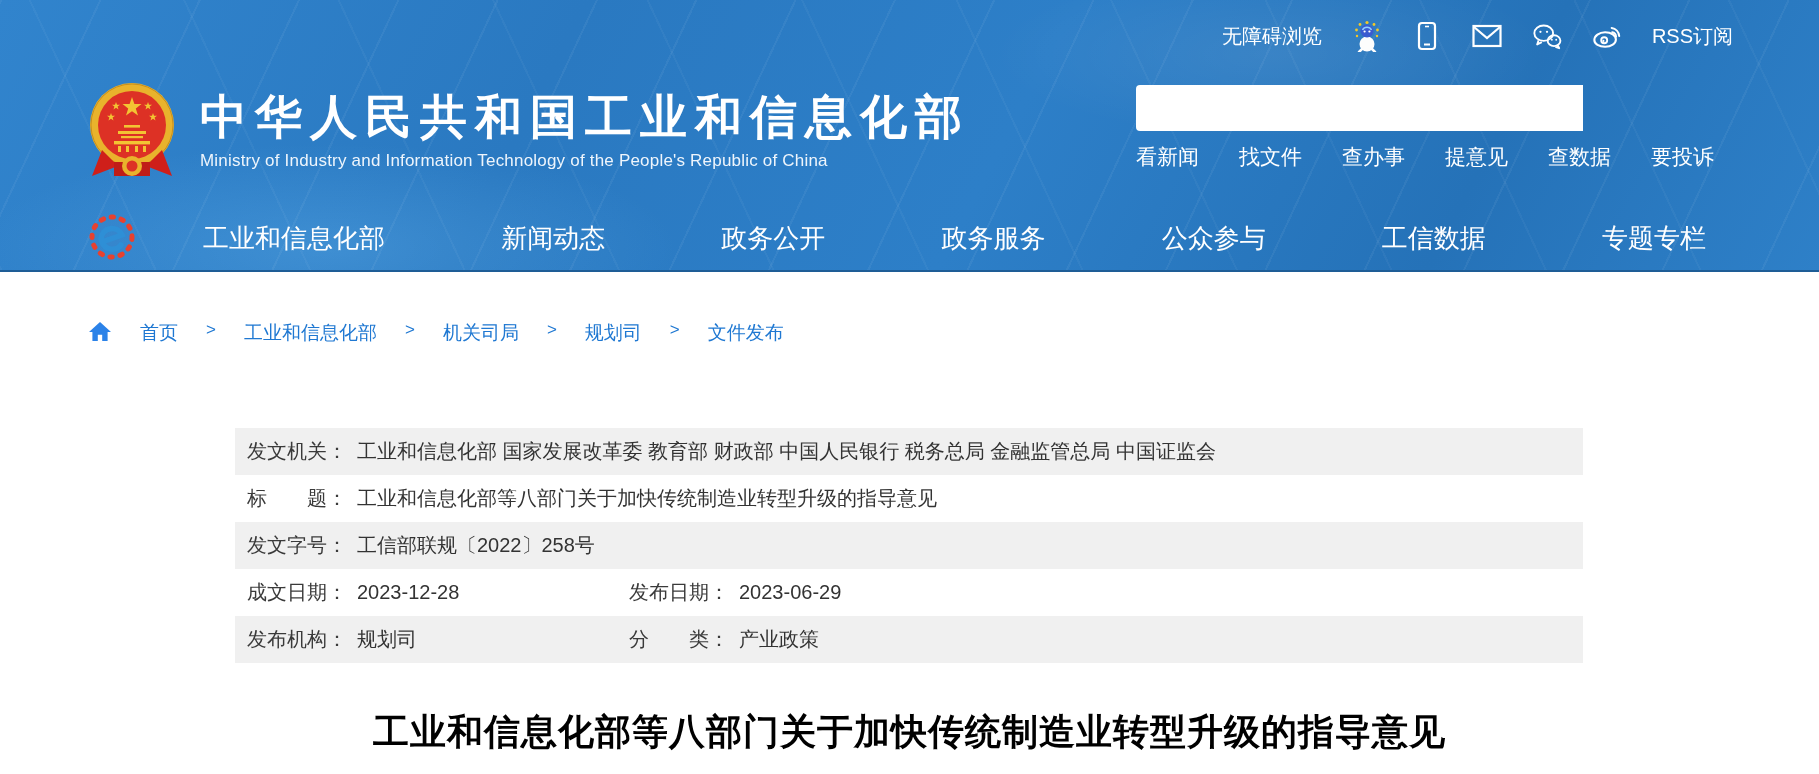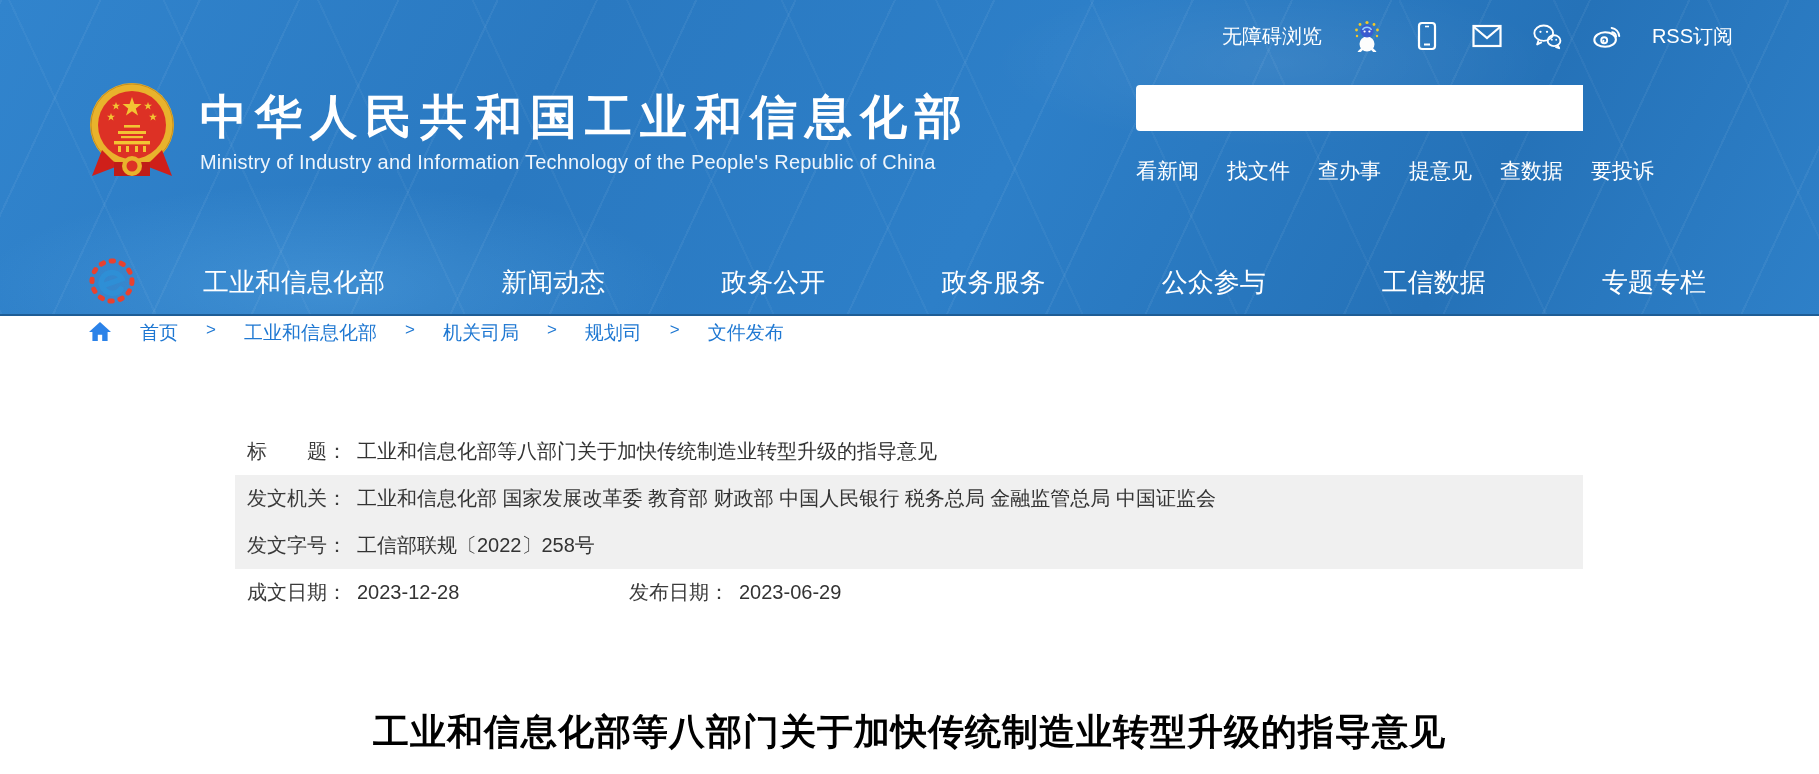--- a/index.html
+++ b/index.html
@@ -1,21 +1,21 @@
 <!DOCTYPE html>
 <html><head>
 <meta charset="utf-8">
 <style>
   * { margin:0; padding:0; box-sizing:border-box; }
   body { font-family:"Liberation Sans","DejaVu Sans",sans-serif; background:#fff; }
   .page { position:relative; width:1819px; height:774px; background:#fff; overflow:hidden; }
 
   
   .site-header {
-    position:absolute; top:0; left:0; width:1819px; height:316px;
+    position:absolute; top:0; left:0; width:1819px; height:272px;
     background:linear-gradient(118deg,#3184cd 0%,#2a79c1 30%,#2d7fc8 55%,#2572b8 80%,#2e80c8 100%);
     border-bottom:2px solid #1e5d96;
   }
   .site-header::before {
     content:""; position:absolute; inset:0; pointer-events:none;
     background:
       repeating-linear-gradient(115deg, rgba(255,255,255,.05) 0 2px, transparent 2px 90px),
       repeating-linear-gradient(65deg, rgba(255,255,255,.04) 0 2px, transparent 2px 140px),
       radial-gradient(ellipse 500px 150px at 18% 92%, rgba(120,200,255,.25), transparent 70%),
       radial-gradient(ellipse 400px 120px at 70% 20%, rgba(255,255,255,.08), transparent 70%);
@@ -25,28 +25,28 @@
   .topbar { position:absolute; top:20px; right:86px; display:flex; align-items:center; gap:30px; z-index:3; }
   .topbar a { color:#fff; font-size:20px; text-decoration:none; line-height:32px; }
   .tb-icon { display:inline-flex; width:30px; height:32px; align-items:center; justify-content:center; cursor:pointer; }
   .tb-icon svg { display:block; }
 
   
   .brand { position:absolute; left:88px; top:80px; display:flex; align-items:flex-start; z-index:3; }
   .emblem { width:88px; height:106px; }
   .brand-text { margin-left:24px; padding-top:10px; }
   .site-title { color:#fff; font-size:47px; font-weight:bold; letter-spacing:8px; line-height:1.15; white-space:nowrap; }
-  .site-subtitle { color:#eef5fc; font-size:20px; margin-top:7px; letter-spacing:.2px; white-space:nowrap; }
+  .site-subtitle { color:#eef5fc; font-size:17px; margin-top:7px; letter-spacing:.2px; white-space:nowrap; }
 
   
   .search-area { position:absolute; left:1136px; top:85px; width:601px; z-index:3; }
   .search-row { display:flex; height:46px; }
   .search-input { width:447px; height:46px; border:none; outline:none; background:#fff; font-size:20px; padding:0 12px; border-radius:4px 0 0 4px; }
   .search-btn { width:154px; height:46px; border:none; background:#f0a83e; color:#fff; font-size:24px; font-weight:bold; letter-spacing:3px; border-radius:0 6px 6px 0; cursor:pointer; }
-  .quick-links { display:flex; gap:28px; margin-top:26px; }
+  .quick-links { display:flex; gap:40px; margin-top:12px; }
   .quick-links a { color:#fff; font-size:21px; text-decoration:none; white-space:nowrap; }
 
   
   .main-nav { position:absolute; left:0; bottom:0; width:100%; height:64px; z-index:3; }
   .miit-logo { position:absolute; left:88px; top:7px; width:48px; height:48px; }
   .nav-items { position:absolute; left:203px; right:113px; top:0; height:64px; display:flex; justify-content:space-between; align-items:center; }
   .nav-items a { color:#fff; font-size:26px; text-decoration:none; white-space:nowrap; }
 
   
   .breadcrumb { position:absolute; left:88px; top:320px; display:flex; align-items:flex-start; gap:28px; font-size:19px; }
@@ -204,29 +204,32 @@
     <a href="#">工业和信息化部</a>
     <span class="crumb-sep">&gt;</span>
     <a href="#">机关司局</a>
     <span class="crumb-sep">&gt;</span>
     <a href="#">规划司</a>
     <span class="crumb-sep">&gt;</span>
     <a href="#">文件发布</a>
   </div>
 
   <div class="doc-table">
+    <div class="meta-row alt">
+      <span class="meta-label">发文机关：</span><span class="meta-value">工业和信息化部 国家发展改革委 教育部 财政部 中国人民银行 税务总局 金融监管总局 中国证监会</span>
+    </div>
     <div class="meta-row">
       <span class="meta-label">标　　题：</span><span class="meta-value">工业和信息化部等八部门关于加快传统制造业转型升级的指导意见</span>
     </div>
     <div class="meta-row alt">
-      <span class="meta-label">发文机关：</span><span class="meta-value">工业和信息化部 国家发展改革委 教育部 财政部 中国人民银行 税务总局 金融监管总局 中国证监会</span>
-    </div>
-    <div class="meta-row alt">
       <span class="meta-label">发文字号：</span><span class="meta-value">工信部联规〔2022〕258号</span>
     </div>
     <div class="meta-row">
       <span class="cell-a"><span class="meta-label">成文日期：</span><span class="meta-value">2023-12-28</span></span><span class="meta-label">发布日期：</span><span class="meta-value">2023-06-29</span>
     </div>
+    <div class="meta-row alt">
+      <span class="cell-a"><span class="meta-label">发布机构：</span><span class="meta-value">规划司</span></span><span class="meta-label">分　　类：</span><span class="meta-value">产业政策</span>
+    </div>
   </div>
 
   <h2 class="article-title">工业和信息化部等八部门关于加快传统制造业转型升级的指导意见</h2>
 
 </div>
 
 </body></html>

